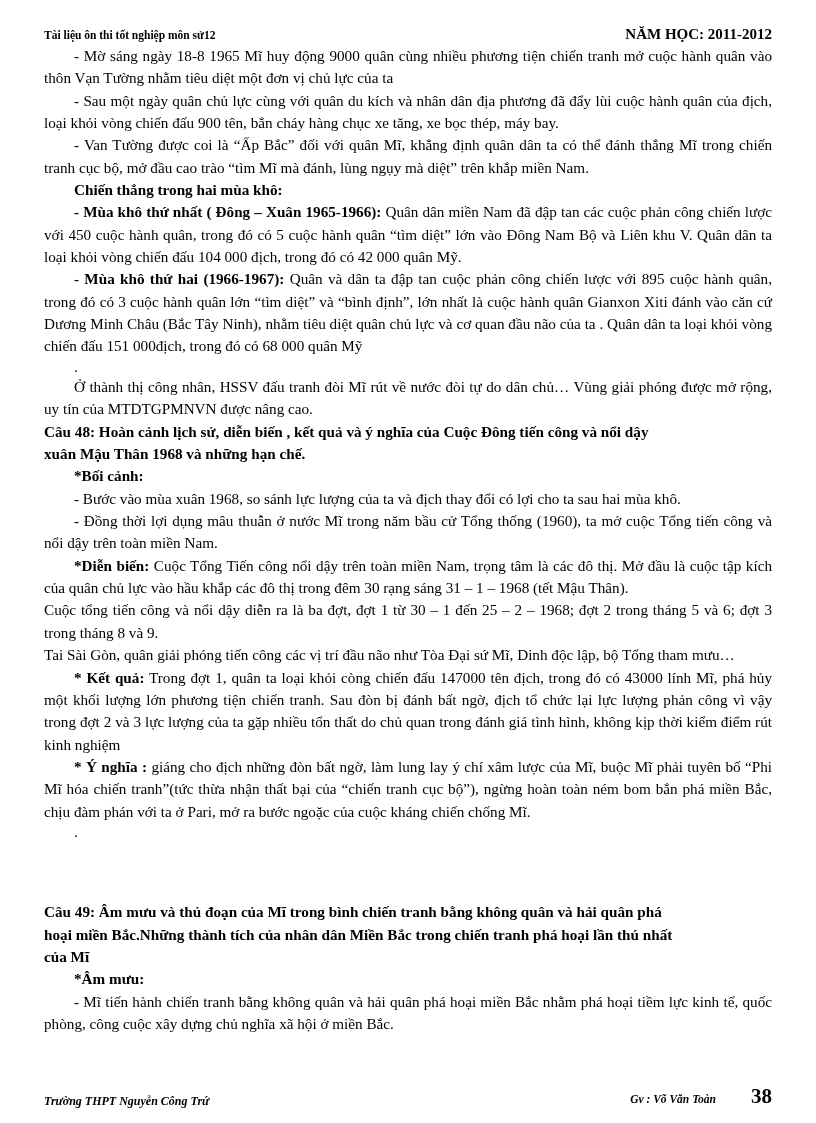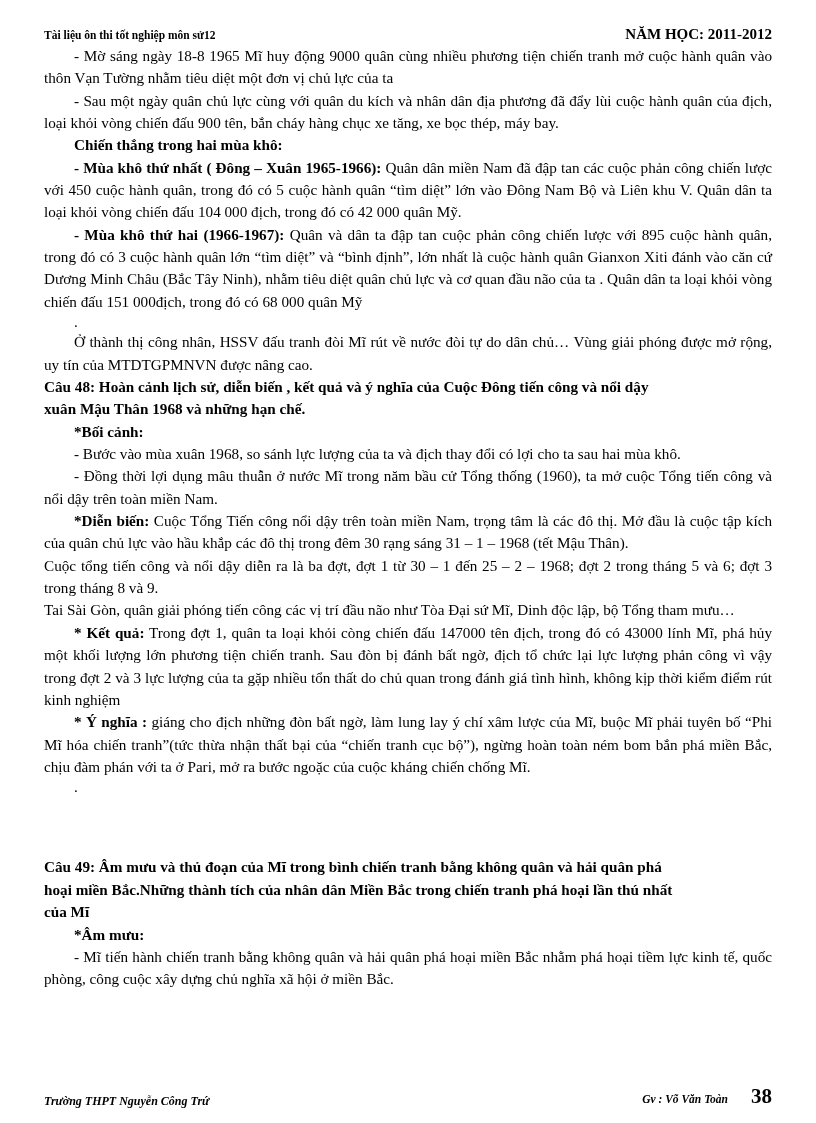--- a/index.html
+++ b/index.html
@@ -68,21 +68,21 @@
   }
   .footer .school {
     font-family: "Liberation Serif", serif;
     font-style: italic;
     font-weight: bold;
     font-size: 12px;
   }
   .footer .right-group {
     display: flex;
     align-items: flex-end;
-    gap: 23px;
+    gap: 35px;
   }
   .footer .teacher {
     font-family: "Liberation Serif", serif;
     font-style: italic;
     font-weight: bold;
     font-size: 11.5px;
     padding-bottom: 4px;
   }
   .footer .pageno {
     font-family: "Liberation Serif", serif;
@@ -97,20 +97,21 @@
 
   <div class="header">
     <div class="left">Tài liệu ôn thi tốt nghiệp môn sử12</div>
     <div class="right">NĂM HỌC: 2011-2012</div>
   </div>
 
   <div class="body-text">
 
     <p class="indent">- Mờ sáng ngày 18-8 1965 Mĩ huy động 9000 quân cùng nhiều phương tiện chiến tranh mở cuộc hành quân vào thôn Vạn Tường nhằm tiêu diệt một đơn vị chủ lực của ta</p>
     <p class="indent">- Sau một ngày quân chủ lực cùng với quân du kích và nhân dân địa phương đã đẩy lùi cuộc hành quân của địch, loại khỏi vòng chiến đấu 900 tên, bắn cháy hàng chục xe tăng, xe bọc thép, máy bay.</p>
+    <p class="indent">- Van Tường được coi là “Ấp Bắc” đối với quân Mĩ, khẳng định quân dân ta có thể đánh thắng Mĩ trong chiến tranh cục bộ, mở đầu cao trào “tìm Mĩ mà đánh, lùng ngụy mà diệt” trên khắp miền Nam.</p>
 
     <p class="indent bi">Chiến thắng trong hai mùa khô:</p>
 
     <p class="indent"><span class="bi">- Mùa khô thứ nhất ( Đông – Xuân 1965-1966):</span><span> Quân dân miền Nam đã đập tan các cuộc phản công chiến lược với 450 cuộc hành quân, trong đó có 5 cuộc hành quân “tìm diệt” lớn vào Đông Nam Bộ và Liên khu V. Quân dân ta loại khỏi vòng chiến đấu 104 000 địch, trong đó có 42 000 quân Mỹ.</span></p>
 
     <p class="indent"><span class="bi">- Mùa khô thứ hai (1966-1967):</span><span> Quân và dân ta đập tan cuộc phản công chiến lược với 895 cuộc hành quân, trong đó có 3 cuộc hành quân lớn “tìm diệt” và “bình định”, lớn nhất là cuộc hành quân Gianxon Xiti đánh vào căn cứ Dương Minh Châu (Bắc Tây Ninh), nhằm tiêu diệt quân chủ lực và cơ quan đầu não của ta . Quân dân ta loại khỏi vòng chiến đấu 151 000địch, trong đó có 68 000 quân Mỹ</span></p>
 
     <p class="dot-line">.</p>
 
 

